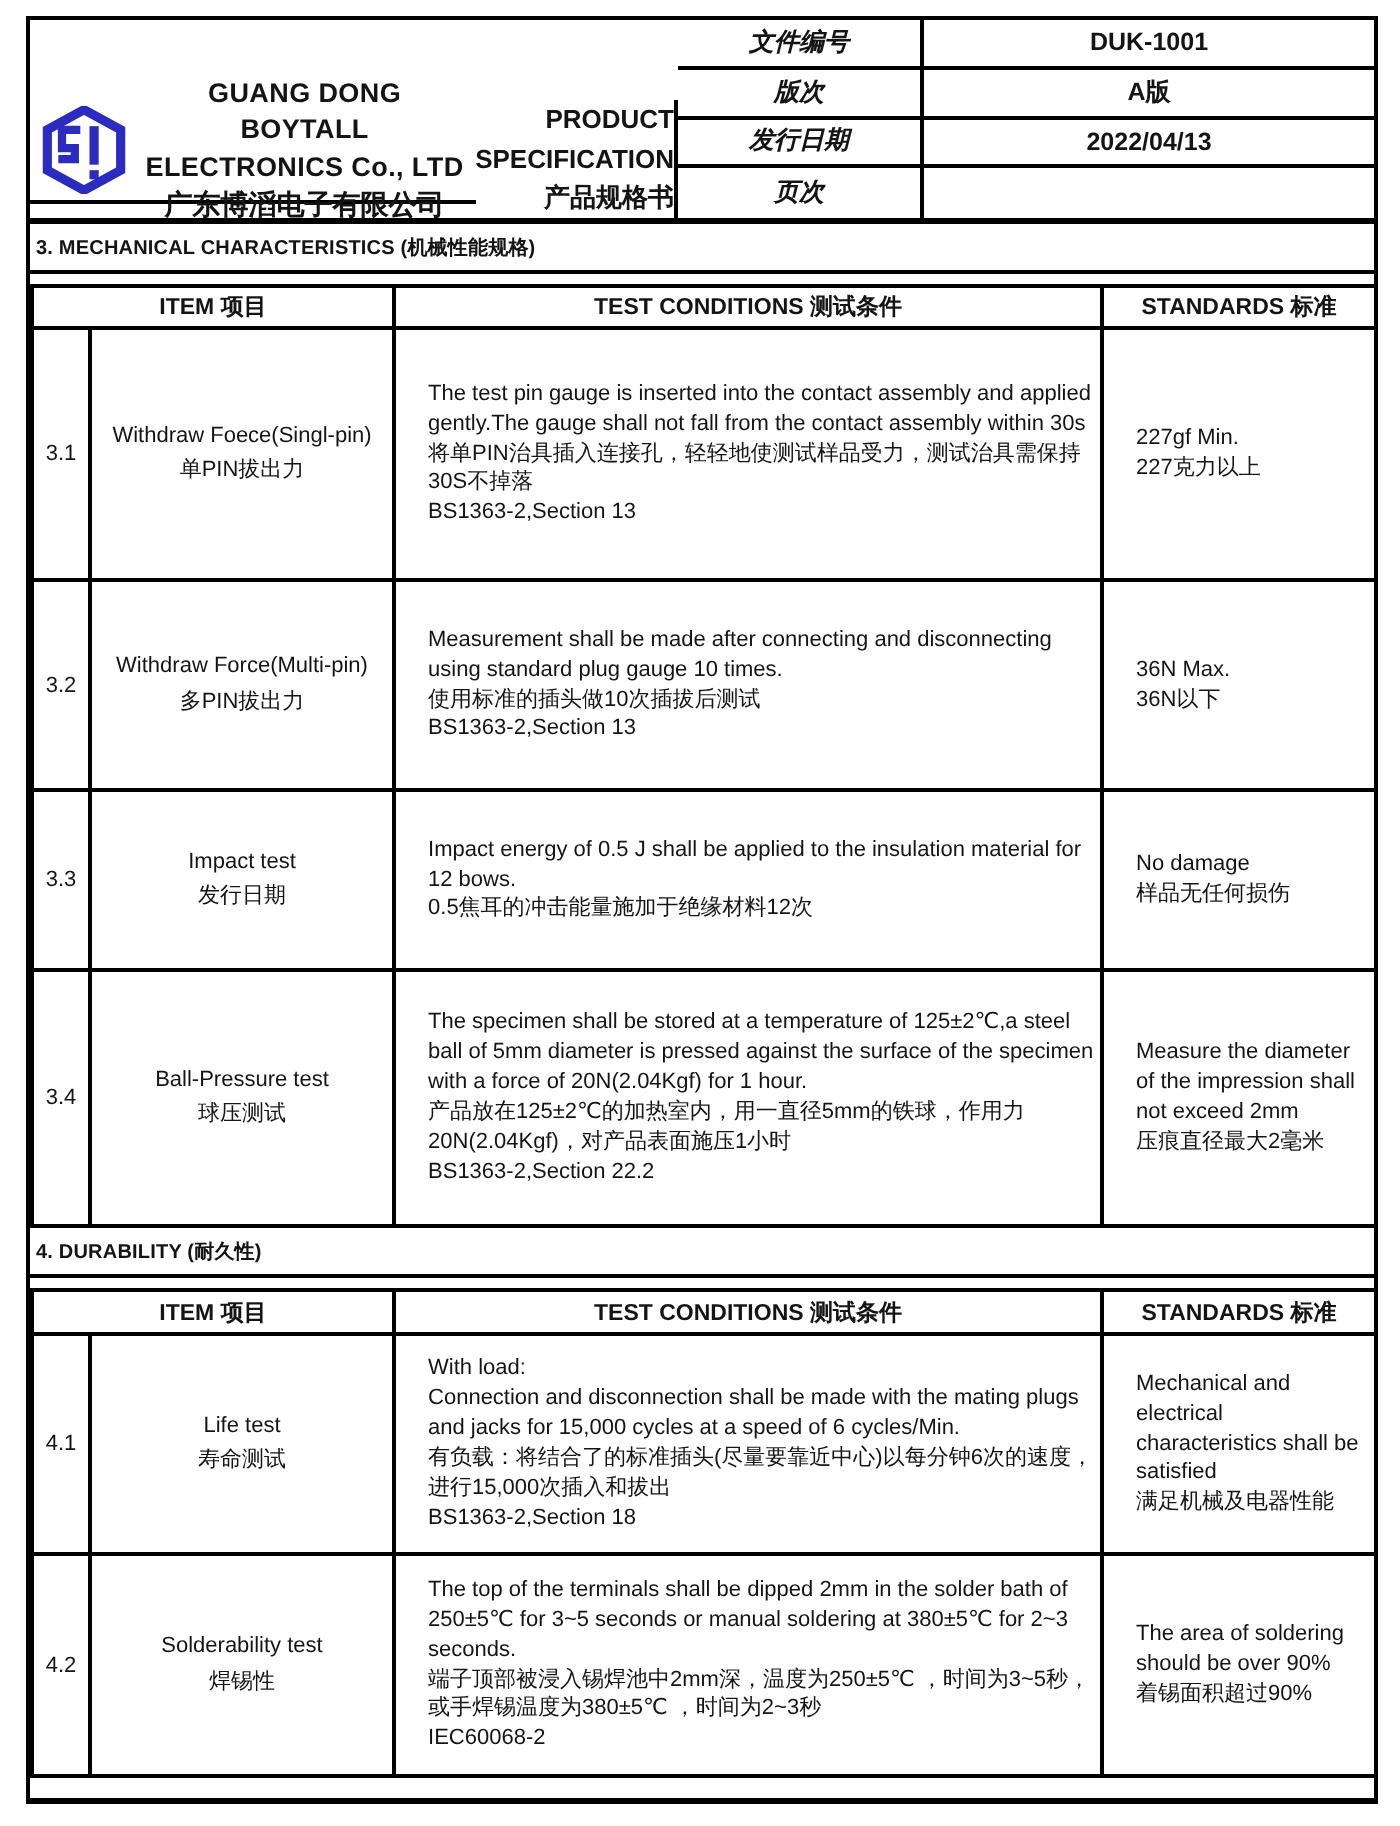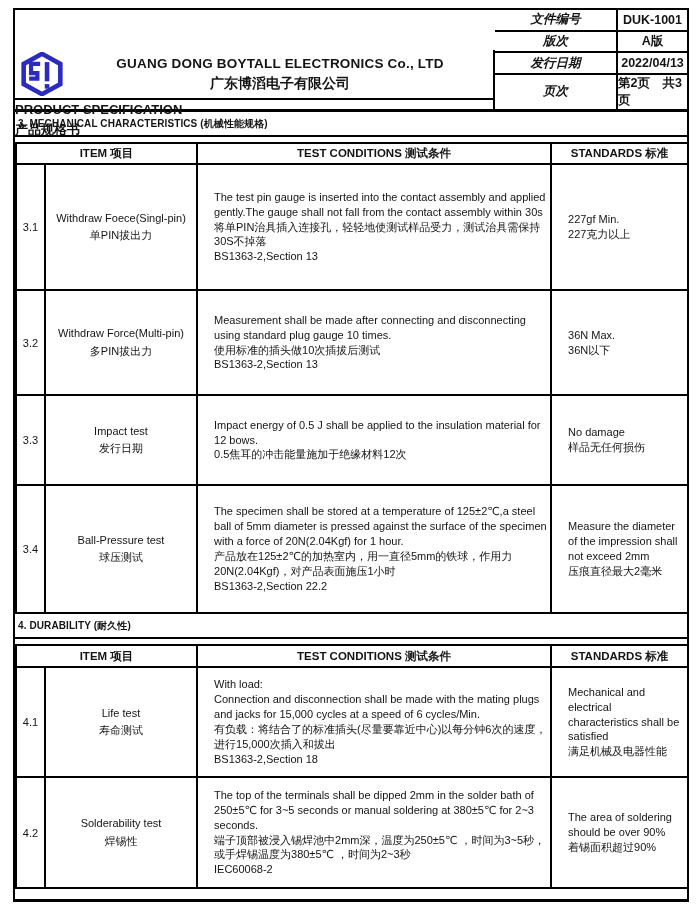--- a/index.html
+++ b/index.html
@@ -14,27 +14,27 @@
     position:absolute; left:13px; top:8px;
     width:676px; height:894px;
     border:2px solid #000;
     border-bottom-width:3px;
     background:#fff;
     overflow:hidden;
   }
 
   
   .header { display:flex; height:102px; border-bottom:3px solid #000; }
-  .header-left { width:480px; border-right:2px solid #000; display:flex; flex-direction:column;margin-top:40px; }
+  .header-left { width:324px; border-right:2px solid #000; display:flex; flex-direction:row;margin-top:40px; }
   .company-row { height:52px; border-bottom:2px solid #000; display:flex; align-items:center; padding:2px 4px; }
   .logo { width:46px; height:44px; flex:0 0 auto; margin-right:6px; }
   .company-names { flex:1; text-align:center; font-weight:bold; line-height:1.35; }
   .company-en { font-size:13.5px; letter-spacing:0.2px; }
   .company-cn { font-size:14px; }
-  .product-row { flex:1; display:flex; flex-direction:column; justify-content:center; text-align:left; font-weight:bold; line-height:1.5; }
+  .product-row { flex:1; display:flex; flex-direction:column; justify-content:center; text-align:right; font-weight:bold; line-height:1.5; }
   .product-en { font-size:13px; }
   .product-cn { font-size:13px; }
 
   .header-right { flex:1; display:grid; grid-template-columns:123px 1fr; grid-auto-rows:1fr; }
   .meta-label, .meta-value {
     display:flex; align-items:center; justify-content:center;
     font-weight:bold; font-size:12.5px;
     border-bottom:2px solid #000;
   }
   .meta-label { border-right:2px solid #000;font-style:italic; }
@@ -92,21 +92,20 @@
       </div>
     </div>
     <div class="header-right">
       <div class="meta-label">文件编号</div>
       <div class="meta-value">DUK-1001</div>
       <div class="meta-label">版次</div>
       <div class="meta-value">A版</div>
       <div class="meta-label">发行日期</div>
       <div class="meta-value">2022/04/13</div>
       <div class="meta-label last">页次</div>
-      <div class="meta-value last">第2页　共3页</div>
     </div>
   </div>
 
   <div class="section-title">3. MECHANICAL CHARACTERISTICS  (机械性能规格)</div>
 
   <table class="spec">
     <colgroup>
         <col style="width:29px">
         <col style="width:152px">
         <col style="width:354px">

